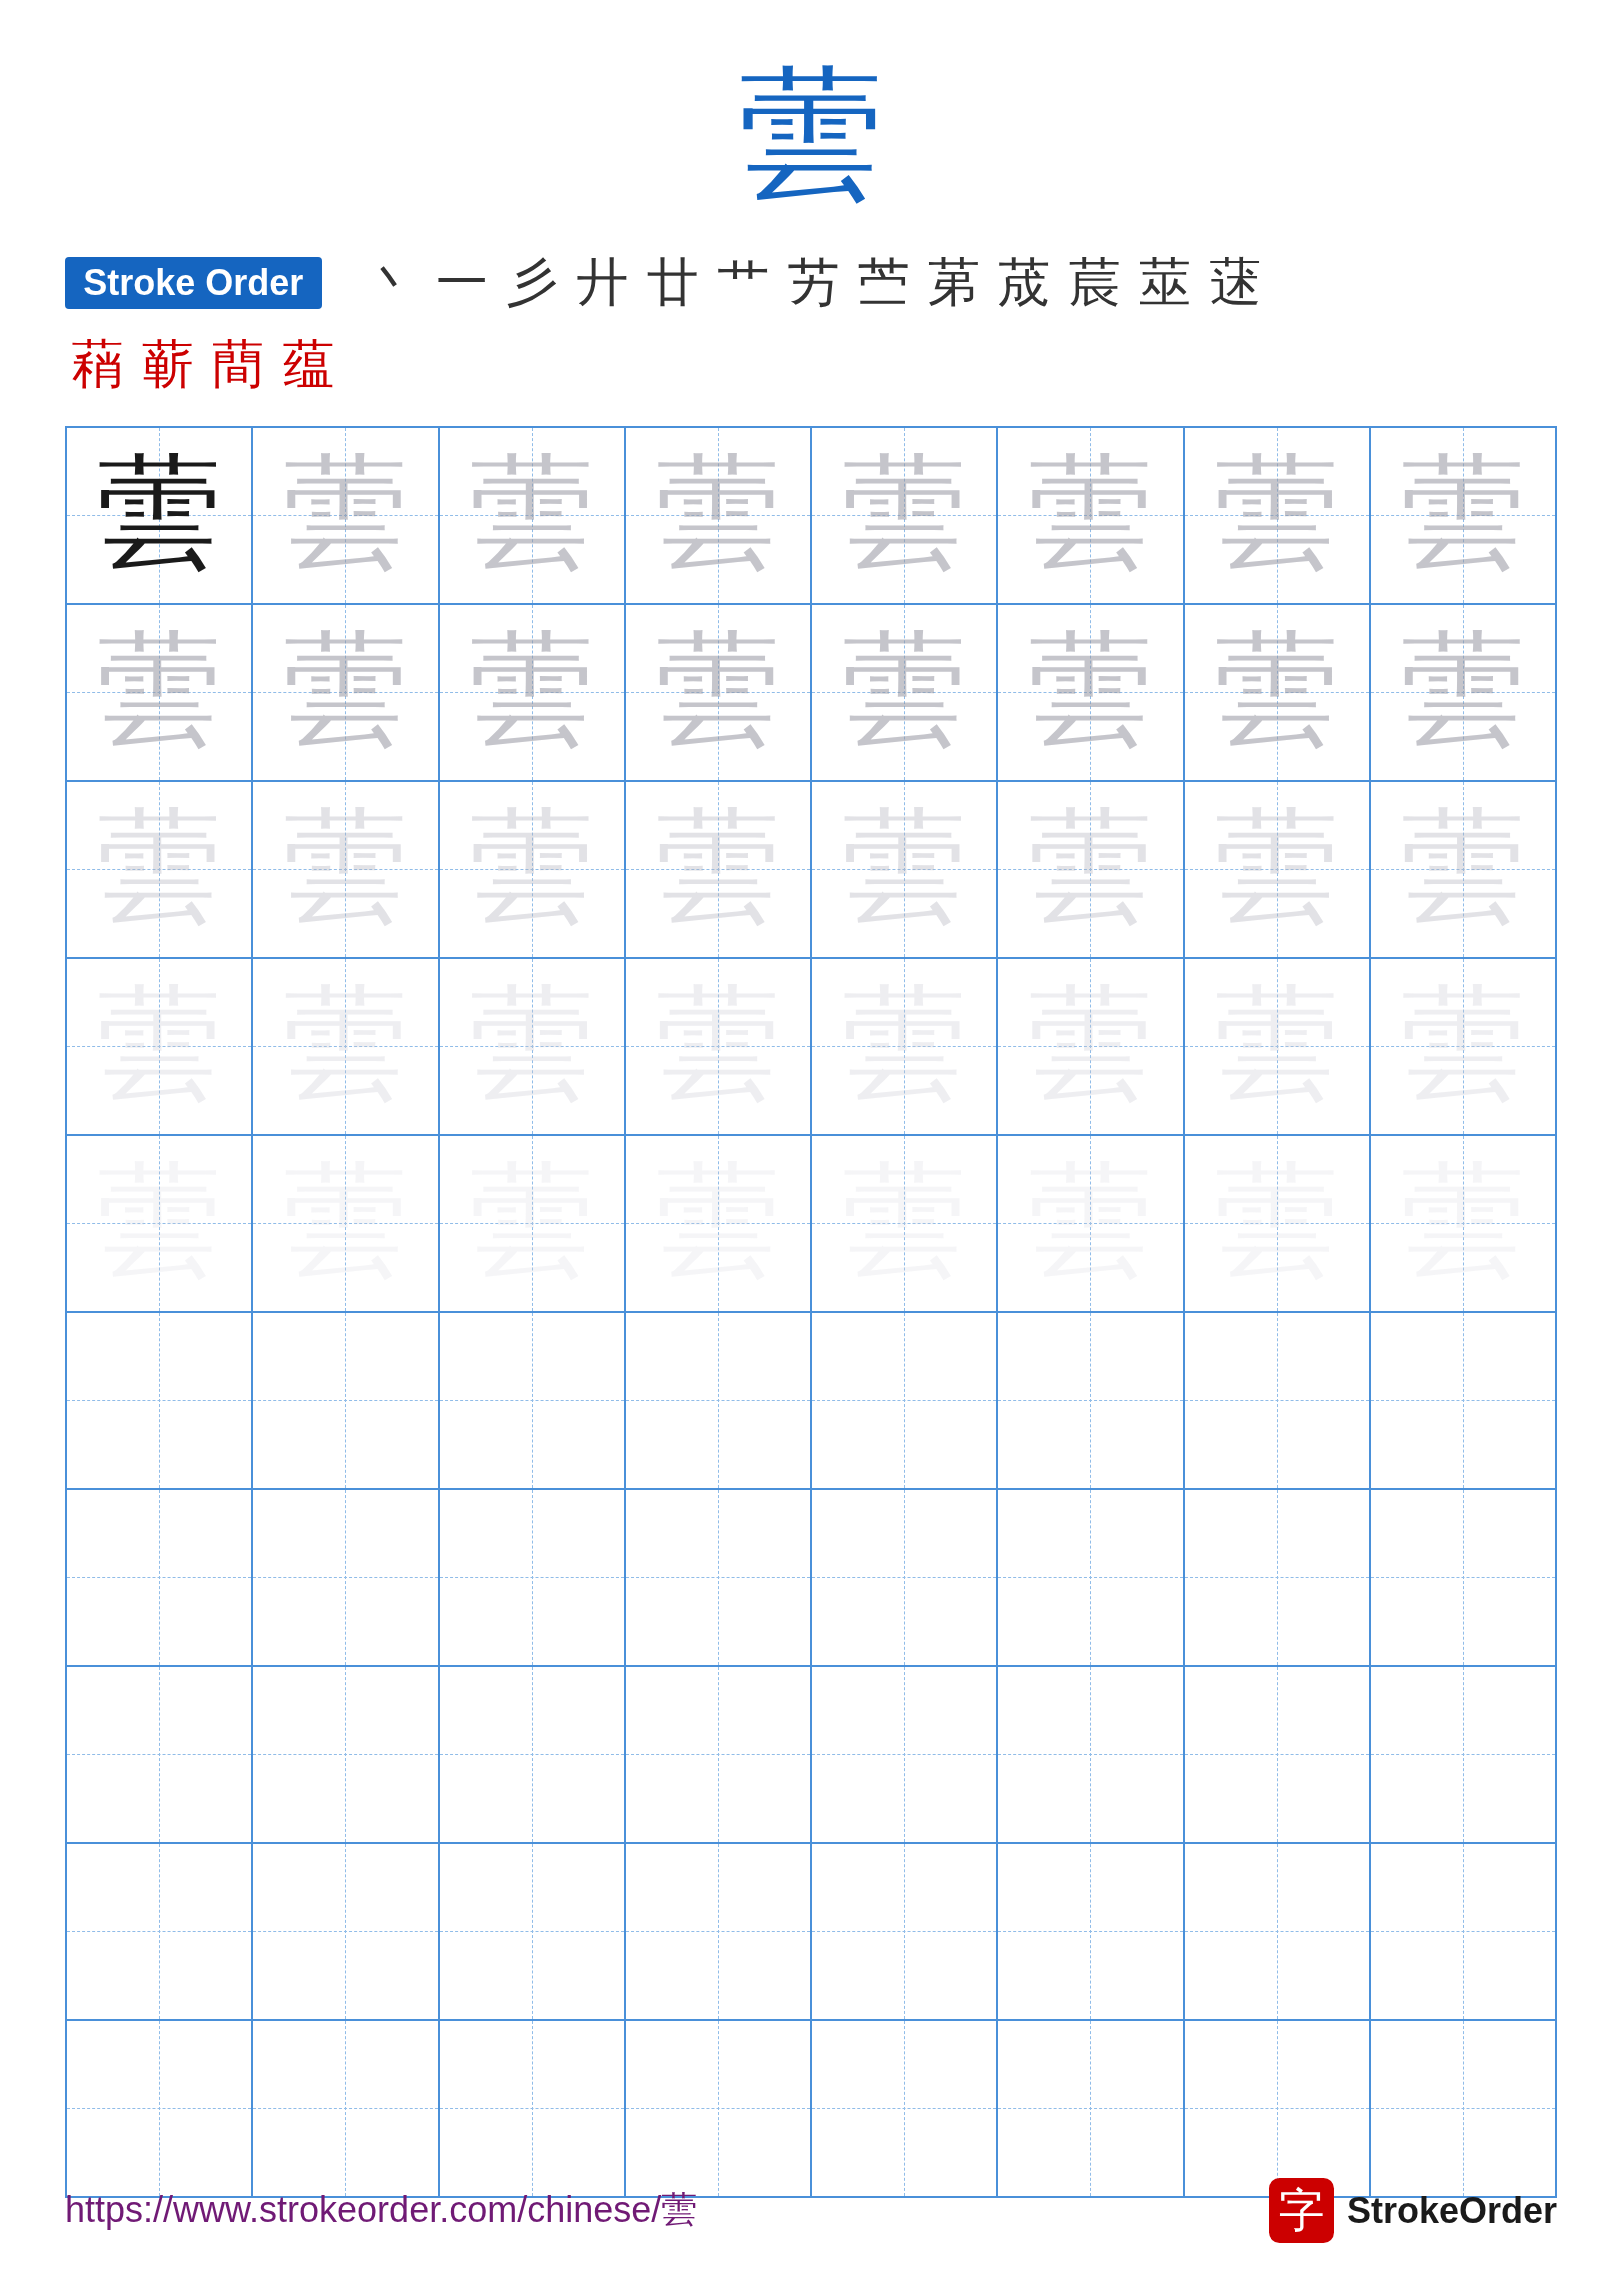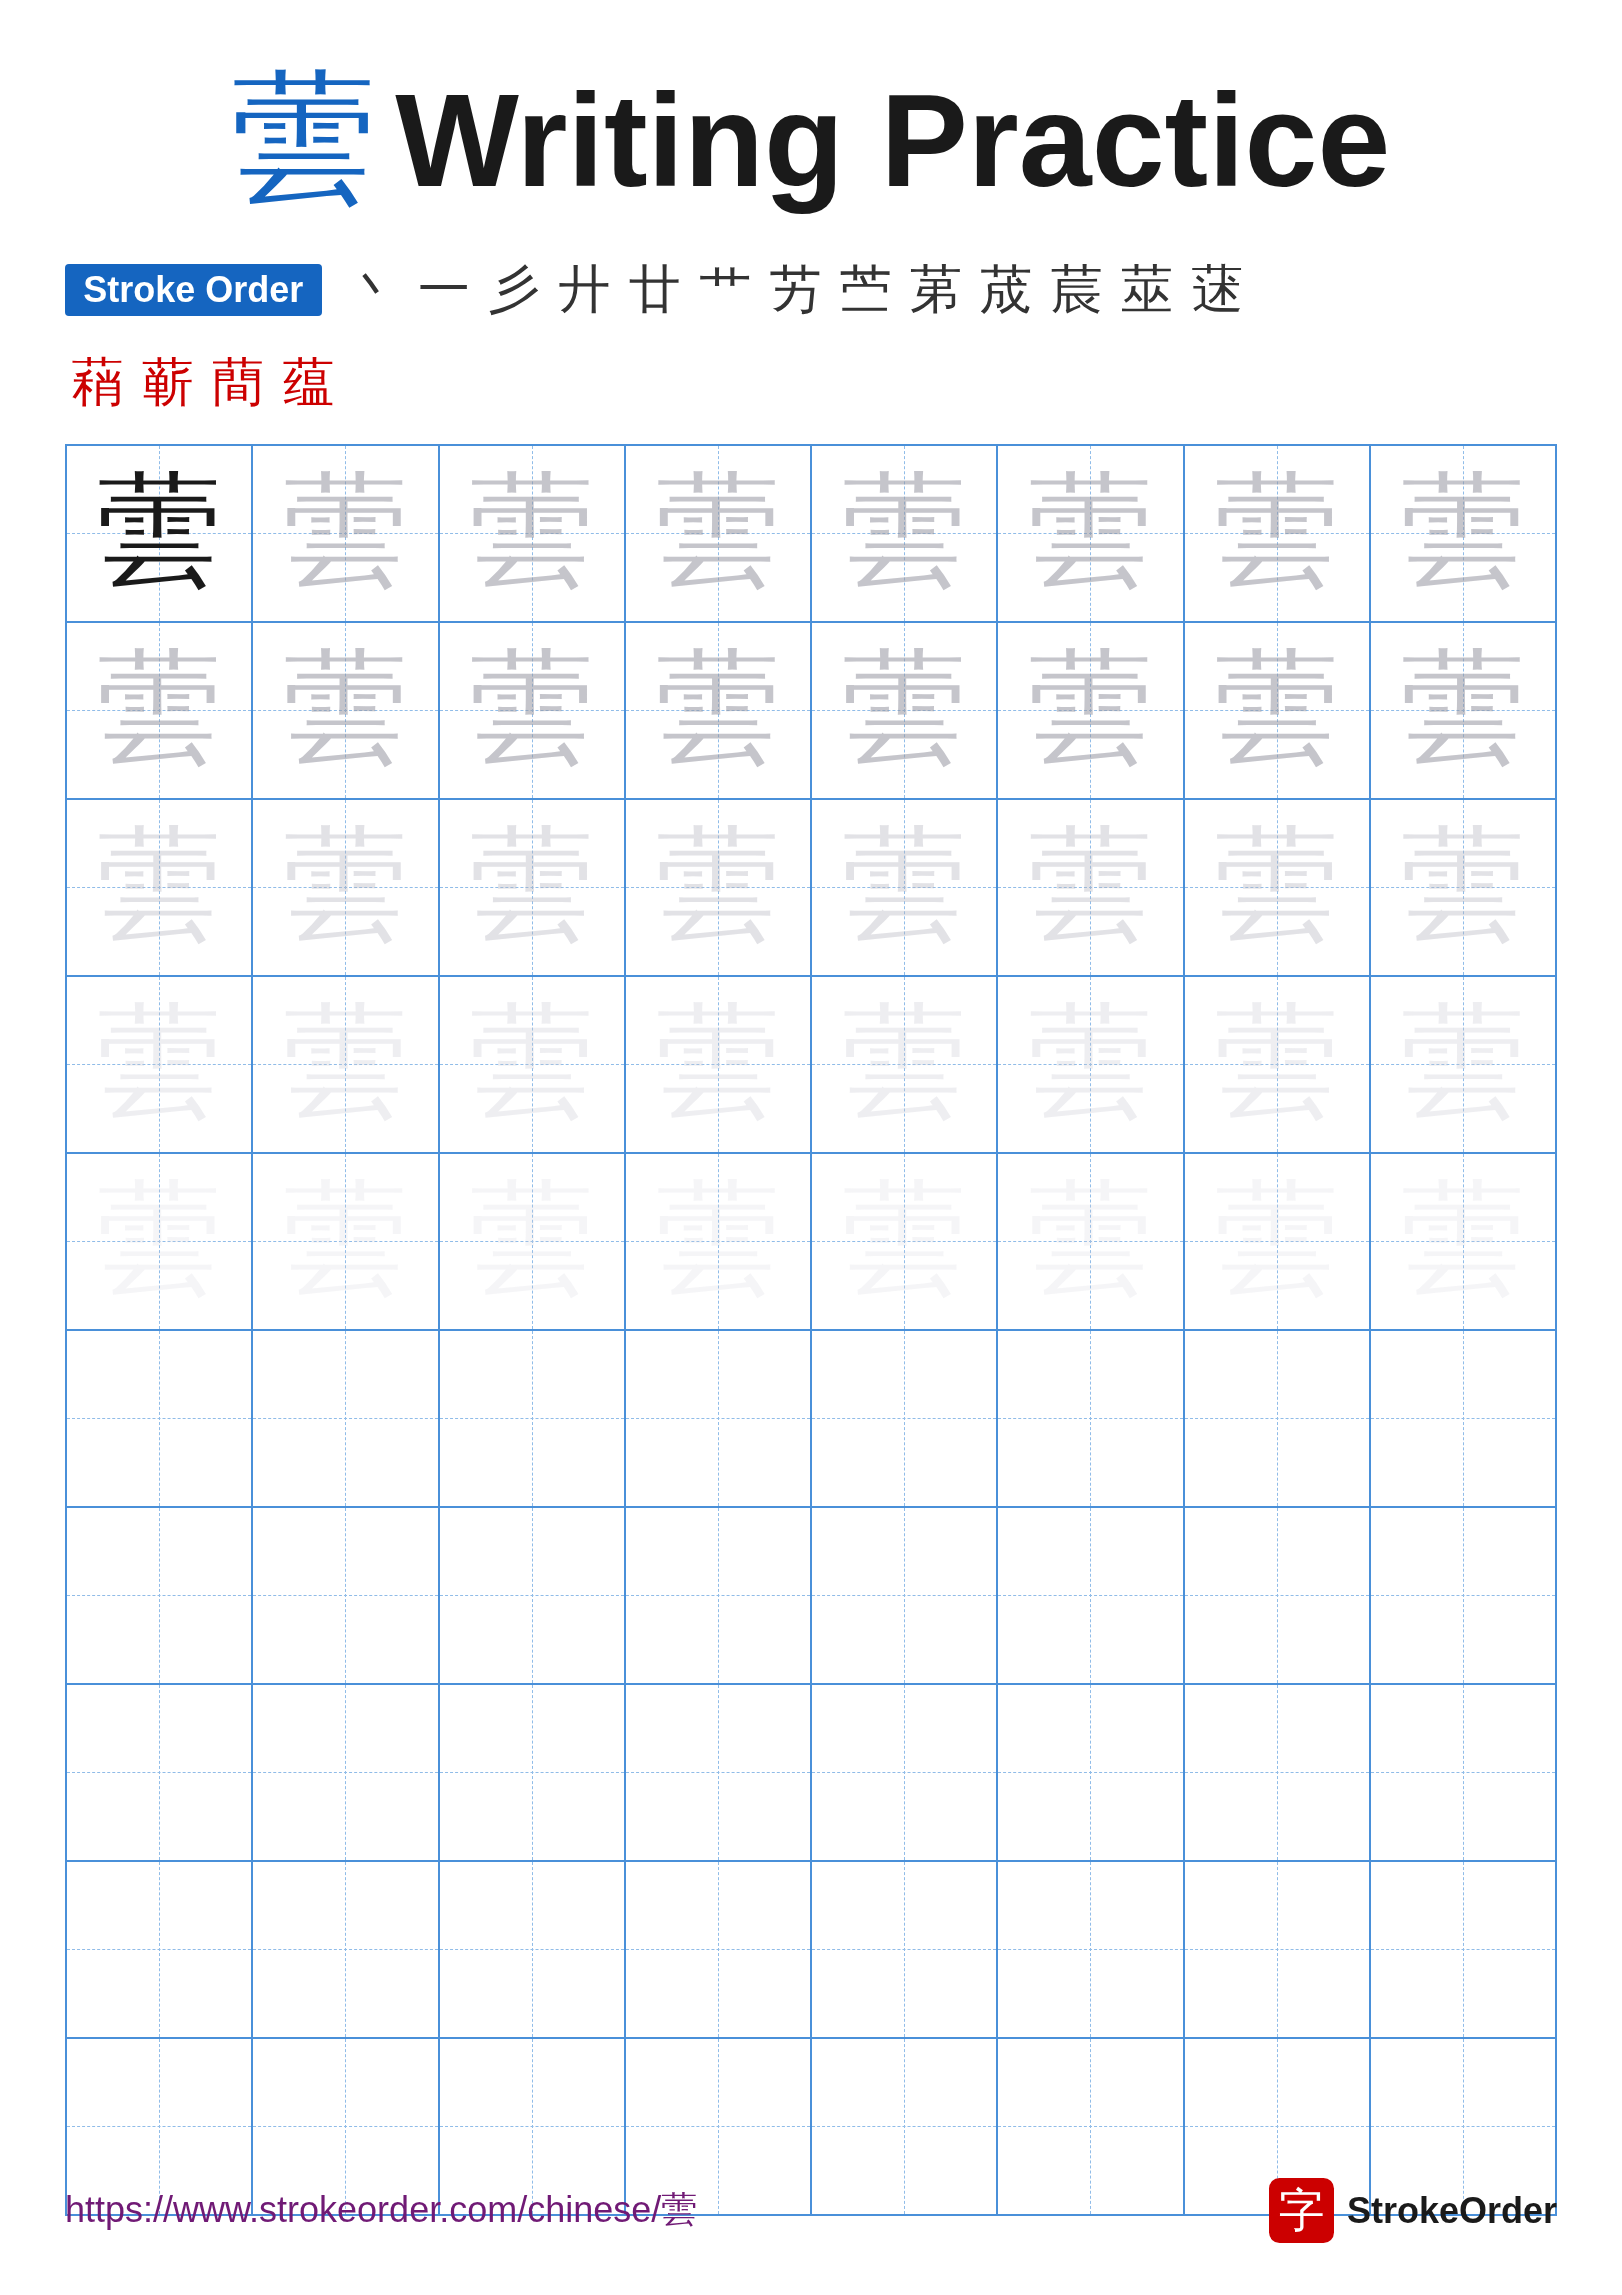--- a/index.html
+++ b/index.html
@@ -52,22 +52,22 @@
       margin-bottom: 19.6px;
       display: flex;
       flex-direction: column;
       align-items: flex-start;
     }
 
     .stroke-order-row {
       display: flex;
       align-items: center;
       flex-wrap: wrap;
-      gap: 0px;
-      margin-bottom: 16px;
+      gap: 18px;
+      margin-bottom: 5px;
     }
 
     .stroke-order-badge {
       background: #1565C0;
       color: #fff;
       font-size: 36px;
       font-family: 'Arial', sans-serif;
       font-weight: bold;
       padding: 5.2px 18.3px;
       border-radius: 3.9px;
@@ -218,21 +218,20 @@
       font-family: 'Arial', sans-serif;
     }
   </style>
 </head>
 <body>
 
 <div class="page">
 
   <div class="title-area">
     <span class="title-char">蕓</span>
-    <span class="title-text">Writing Practice</span>
   </div>
 
   <div class="stroke-order-section">
     <div class="stroke-order-row">
       <span class="stroke-order-badge">Stroke Order</span>
       <div class="stroke-chars">
         <span class="stroke-char">丶</span>
         <span class="stroke-char">一</span>
         <span class="stroke-char">彡</span>
         <span class="stroke-char">廾</span>

